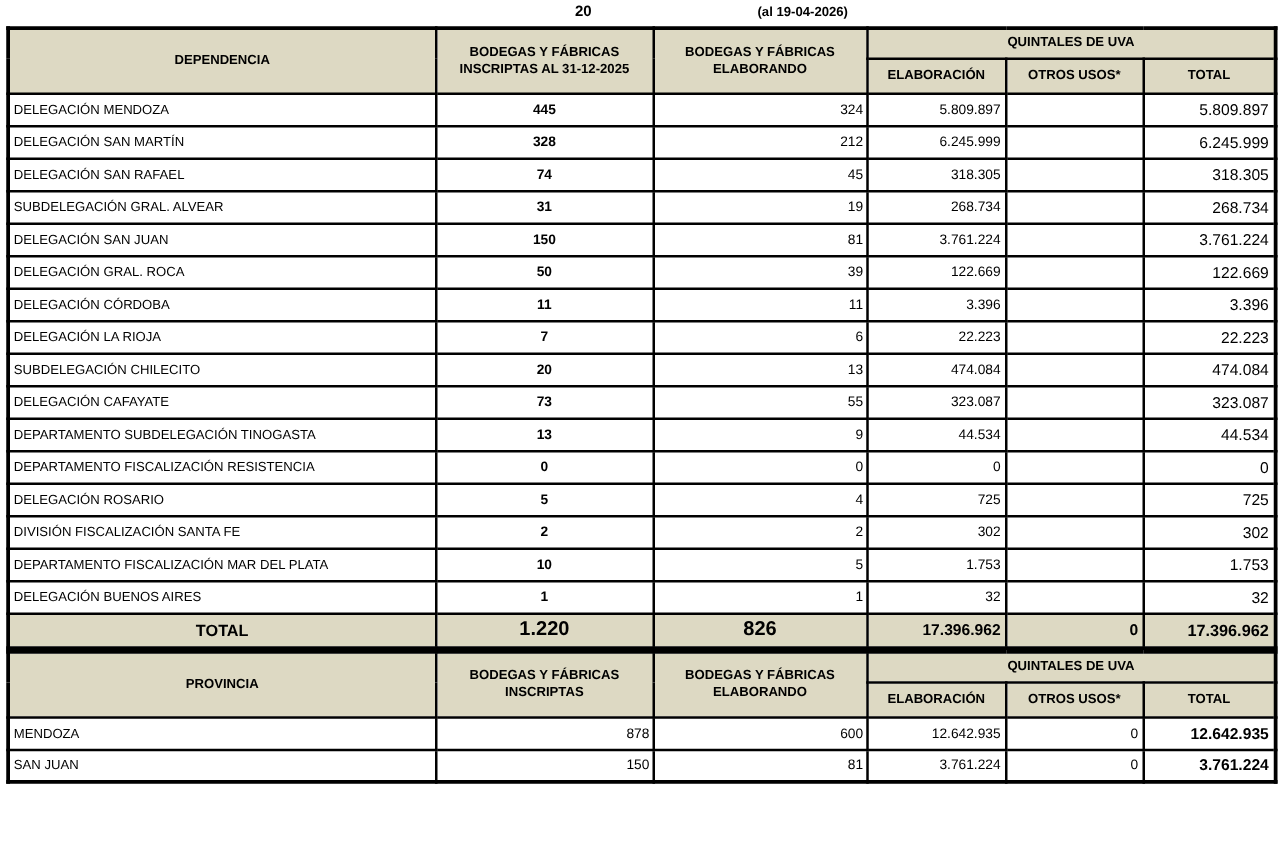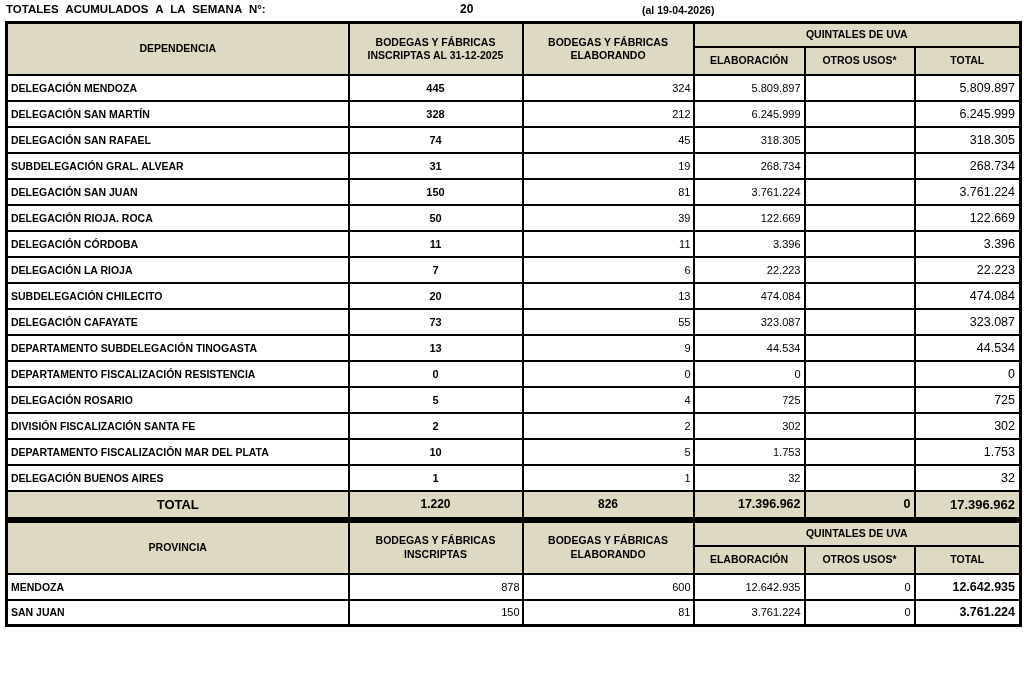--- a/index.html
+++ b/index.html
@@ -22,21 +22,21 @@
   .topline .t {
     position: absolute; left: 1px; top: 1px;
     font-weight: bold; font-size: 11.5px; word-spacing: 4px;
   }
   .topline .w {
     position: absolute; left: 455px; top: 0;
     font-weight: bold; font-size: 12px;
   }
   .topline .d {
     position: absolute; left: 601px; top: 2px;
-    font-weight: bold; font-size: 10.5px; margin-left: 36px;
+    font-weight: bold; font-size: 10.5px;
   }
   
   table {
     border-collapse: collapse;
     table-layout: fixed;
     width: 1014px;
     border: 3px solid #000;
   }
   th, td {
     border: 2px solid #000;
@@ -50,33 +50,33 @@
     font-weight: bold;
     text-align: center;
     white-space: normal;
     line-height: 1.25;
   }
   tr.hr1 th { height: 20px; }
   tr.hr2 th { height: 24px; }
   tbody tr { height: 26px; }
   tbody td { font-size: 11px; background: #fff; }
   
-  .c-dep   { text-align: left;  font-weight: bold; font-size: 10.5px; padding-left: 3px; }
+  .c-dep   { text-align: left;  font-weight: normal; font-size: 10.5px; padding-left: 3px; }
   .c-insc  { text-align: center; font-weight: bold; }
   .c-elab  { text-align: right; }
   .c-elabq { text-align: right; padding-right: 3px; }
   .c-otros { text-align: right; padding-right: 3px; }
   .c-total { text-align: right; padding-right: 4px; font-size: 12.5px; }
   .c-totalb{ text-align: right; padding-right: 4px; font-size: 12.5px; font-weight: bold; }
   
   tfoot tr { height: 27px; }
   tfoot td {
     background: #ddd9c3;
     font-weight: bold;
-    font-size: 12px;
+    font-size: 16px;
   }
   .tf-label { text-align: center; font-size: 13px; }
   .tf-num-c { text-align: center; }
   .tf-num-r { text-align: right; padding-right: 3px; font-size: 12.5px; }
   .tf-total { text-align: right; padding-right: 4px; font-size: 13px; }
   
   .section-title {
     width: 1014px;
     text-align: center;
     font-weight: bold;
@@ -84,21 +84,20 @@
     word-spacing: 5px;
     margin: 23px 0 11px 0;
   }
 </style>
 </head>
 <body>
 
 <div class="page">
 
   <div class="topline">
-    <span class="t">TOTALES ACUMULADOS A LA SEMANA N°:</span>
     <span class="w">20</span>
     <span class="d">(al 19-04-2026)</span>
   </div>
 
   <table>
     <colgroup>
       <col style="width:342px">
         <col style="width:174px">
         <col style="width:171px">
       <col style="width:111px">
@@ -153,21 +152,21 @@
         </tr>
         <tr>
           <td class="c-dep">DELEGACIÓN SAN JUAN</td>
           <td class="c-insc">150</td>
           <td class="c-elab">81</td>
           <td class="c-elabq">3.761.224</td>
           <td class="c-otros"></td>
           <td class="c-total">3.761.224</td>
         </tr>
         <tr>
-          <td class="c-dep">DELEGACIÓN RIOJA. ROCA</td>
+          <td class="c-dep">DELEGACIÓN GRAL. ROCA</td>
           <td class="c-insc">50</td>
           <td class="c-elab">39</td>
           <td class="c-elabq">122.669</td>
           <td class="c-otros"></td>
           <td class="c-total">122.669</td>
         </tr>
         <tr>
           <td class="c-dep">DELEGACIÓN CÓRDOBA</td>
           <td class="c-insc">11</td>
           <td class="c-elab">11</td>

